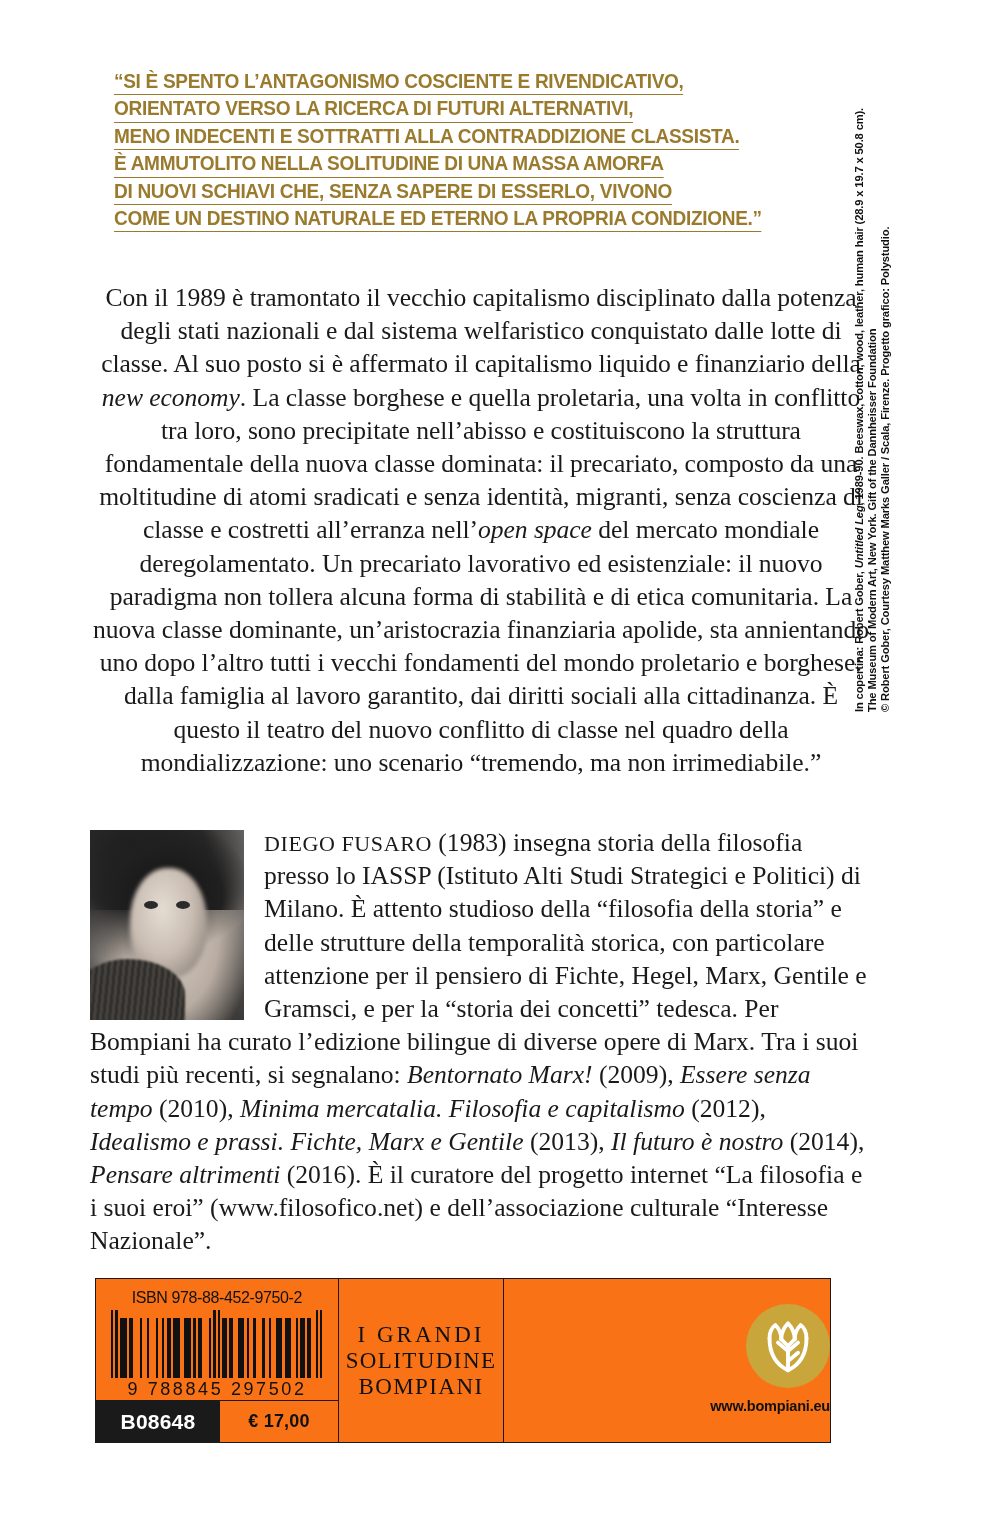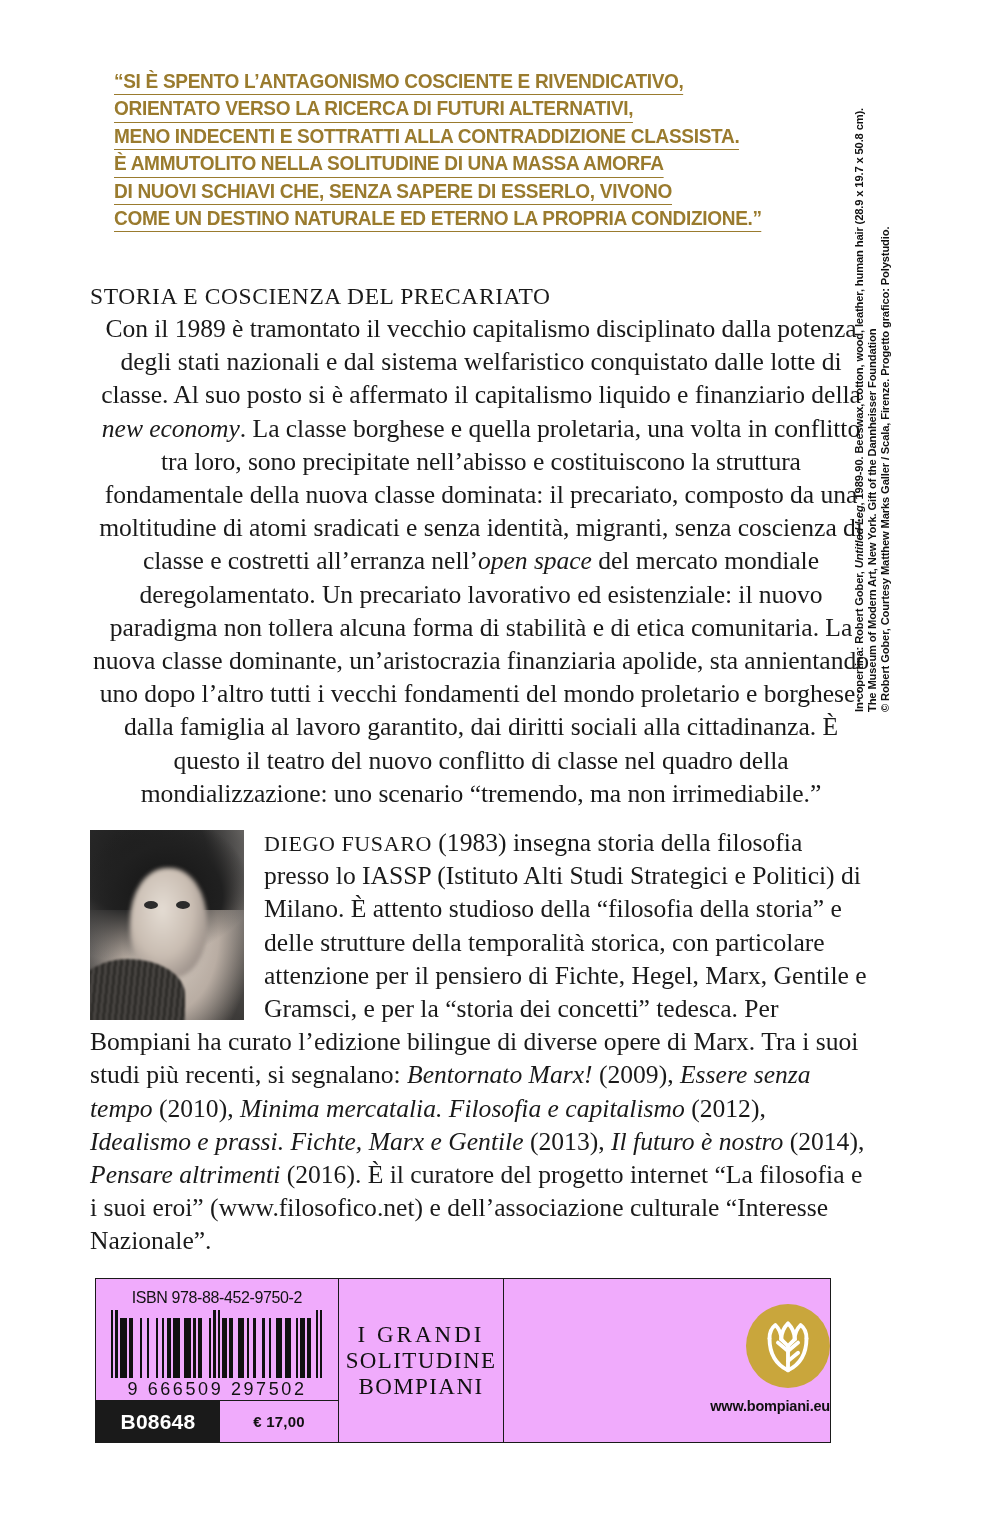--- a/index.html
+++ b/index.html
@@ -152,21 +152,21 @@
     height: 165px;
     display: flex;
     border: 1.6px solid #1a1a1a;
     box-sizing: border-box;
     background: #fff;
   }
   .strip-cell {
     box-sizing: border-box;
     border-right: 1.6px solid #1a1a1a;
     position: relative;
-    background: #f0abfc;
+    background: #f97316;
   }
   .strip-cell:last-child { border-right: none; }
 
   
   #cell-barcode {
     width: 243px;
     display: flex;
     flex-direction: column;
   }
   #barcode-top {
@@ -219,21 +219,21 @@
     font-size: 21px;
     letter-spacing: 0.2px;
   }
   #price-box {
     flex: 1;
     display: flex;
     align-items: center;
     justify-content: center;
     font-family: "Liberation Sans", sans-serif;
     font-weight: bold;
-    font-size: 15px;
+    font-size: 18px;
     color: #111;
     letter-spacing: 0.2px;
   }
 
   
   #cell-imprint {
     width: 165px;
     display: flex;
     align-items: center;
     justify-content: center;
@@ -274,21 +274,20 @@
 <div id="quote-block">
   <div class="quote-line">“SI È SPENTO L’ANTAGONISMO COSCIENTE E RIVENDICATIVO,</div>
   <div class="quote-line">ORIENTATO VERSO LA RICERCA DI FUTURI ALTERNATIVI,</div>
   <div class="quote-line">MENO INDECENTI E SOTTRATTI ALLA CONTRADDIZIONE CLASSISTA.</div>
   <div class="quote-line">È AMMUTOLITO NELLA SOLITUDINE DI UNA MASSA AMORFA</div>
   <div class="quote-line">DI NUOVI SCHIAVI CHE, SENZA SAPERE DI ESSERLO, VIVONO</div>
   <div class="quote-line">COME UN DESTINO NATURALE ED ETERNO LA PROPRIA CONDIZIONE.”</div>
 </div>
 
 <div id="blurb">
-  <span id="blurb-heading">STORIA E COSCIENZA DEL PRECARIATO</span>
   <span id="blurb-body">Con il 1989 è tramontato il vecchio capitalismo disciplinato dalla potenza degli stati nazionali e dal sistema welfaristico conquistato dalle lotte di classe. Al suo posto si è affermato il capitalismo liquido e finanziario della <i>new economy</i>. La classe borghese e quella proletaria, una volta in conflitto tra loro, sono precipitate nell’abisso e costituiscono la struttura fondamentale della nuova classe dominata: il precariato, composto da una moltitudine di atomi sradicati e senza identità, migranti, senza coscienza di classe e costretti all’erranza nell’<i>open space</i> del mercato mondiale deregolamentato. Un precariato lavorativo ed esistenziale: il nuovo paradigma non tollera alcuna forma di stabilità e di etica comunitaria. La nuova classe dominante, un’aristocrazia finanziaria apolide, sta annientando uno dopo l’altro tutti i vecchi fondamenti del mondo proletario e borghese: dalla famiglia al lavoro garantito, dai diritti sociali alla cittadinanza. È questo il teatro del nuovo conflitto di classe nel quadro della mondializzazione: uno scenario “tremendo, ma non irrimediabile.”</span>
 </div>
 
 <div id="bio-section">
   <div id="author-photo">
     <div class="ph-bg"></div>
     <div class="ph-hair"></div>
     <div class="ph-face"></div>
     <div class="ph-eye-l"></div>
     <div class="ph-eye-r"></div>
@@ -363,21 +362,21 @@
           <span style="width: 2.23158px; background: rgb(17, 17, 17); height: 88%;"></span>
           <span style="width: 2.23158px; background: transparent; height: 88%;"></span>
           <span style="width: 4.46316px; background: rgb(17, 17, 17); height: 88%;"></span>
           <span style="width: 2.23158px; background: transparent; height: 88%;"></span>
           <span style="width: 4.46316px; background: rgb(17, 17, 17); height: 88%;"></span>
           <span style="width: 4.46316px; background: transparent; height: 88%;"></span>
           <span style="width: 2.23158px; background: rgb(17, 17, 17); height: 100%;"></span>
           <span style="width: 2.23158px; background: transparent; height: 100%;"></span>
           <span style="width: 2.23158px; background: rgb(17, 17, 17); height: 100%;"></span>
         </div>
-      <div id="barcode-digits">9 666509 297502</div>
+      <div id="barcode-digits">9 788845 297502</div>
     </div>
     <div id="barcode-bottom">
       <div id="code-box">B08648</div>
       <div id="price-box">€ 17,00</div>
     </div>
   </div>
 
   <div class="strip-cell" id="cell-imprint">
     <div id="imprint-lines">
       <span>I GRANDI</span>

